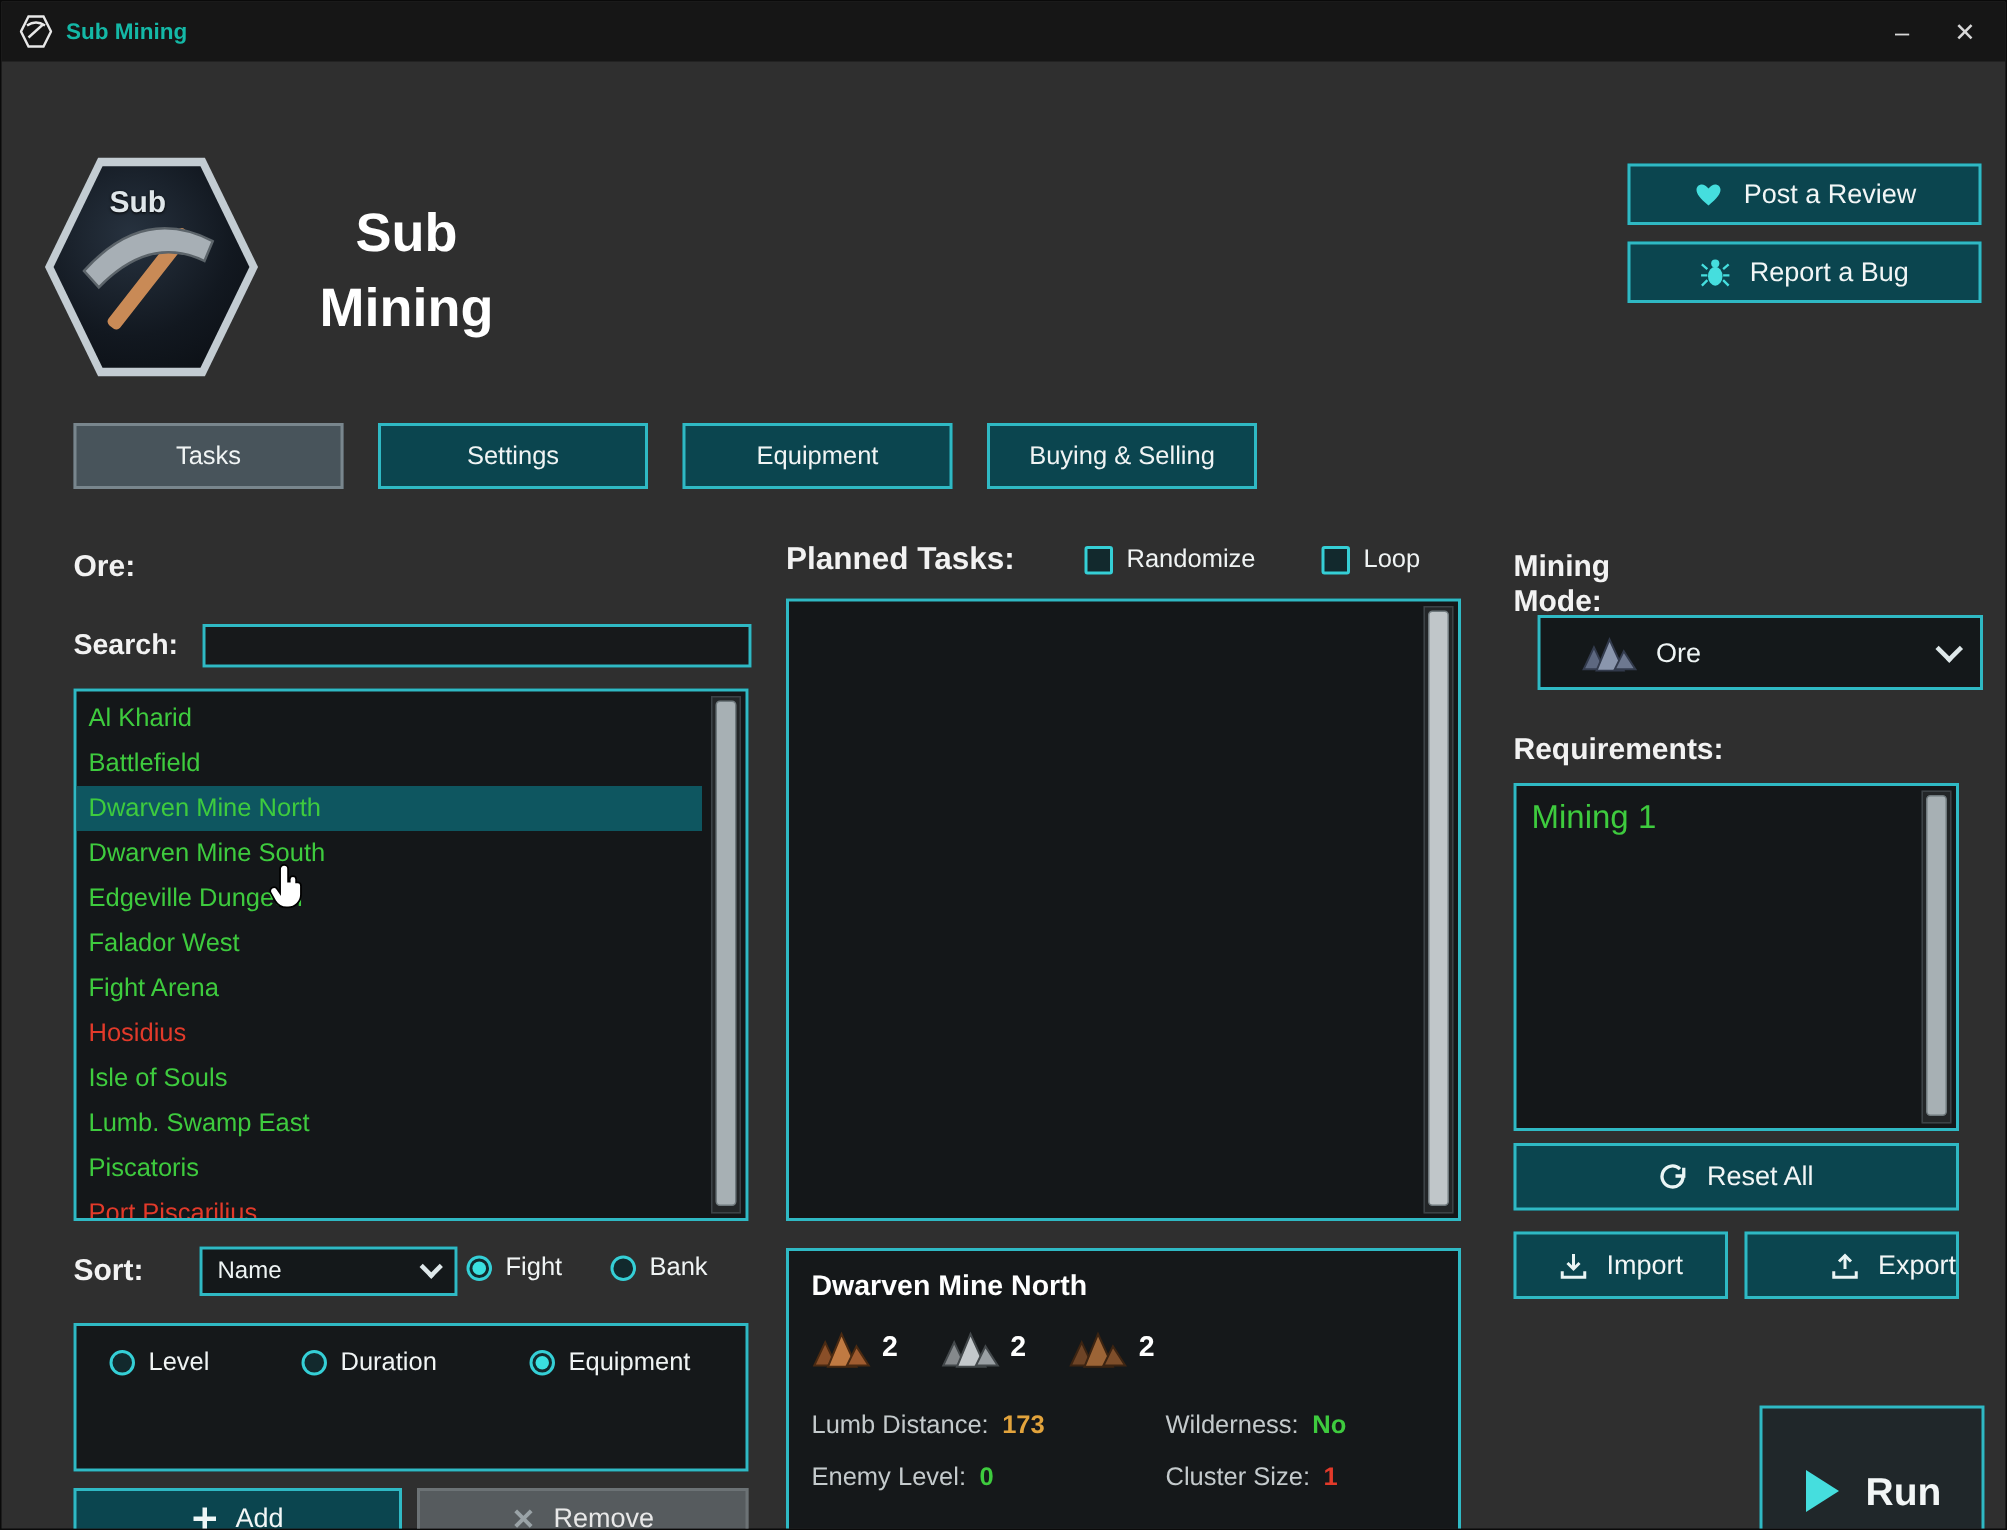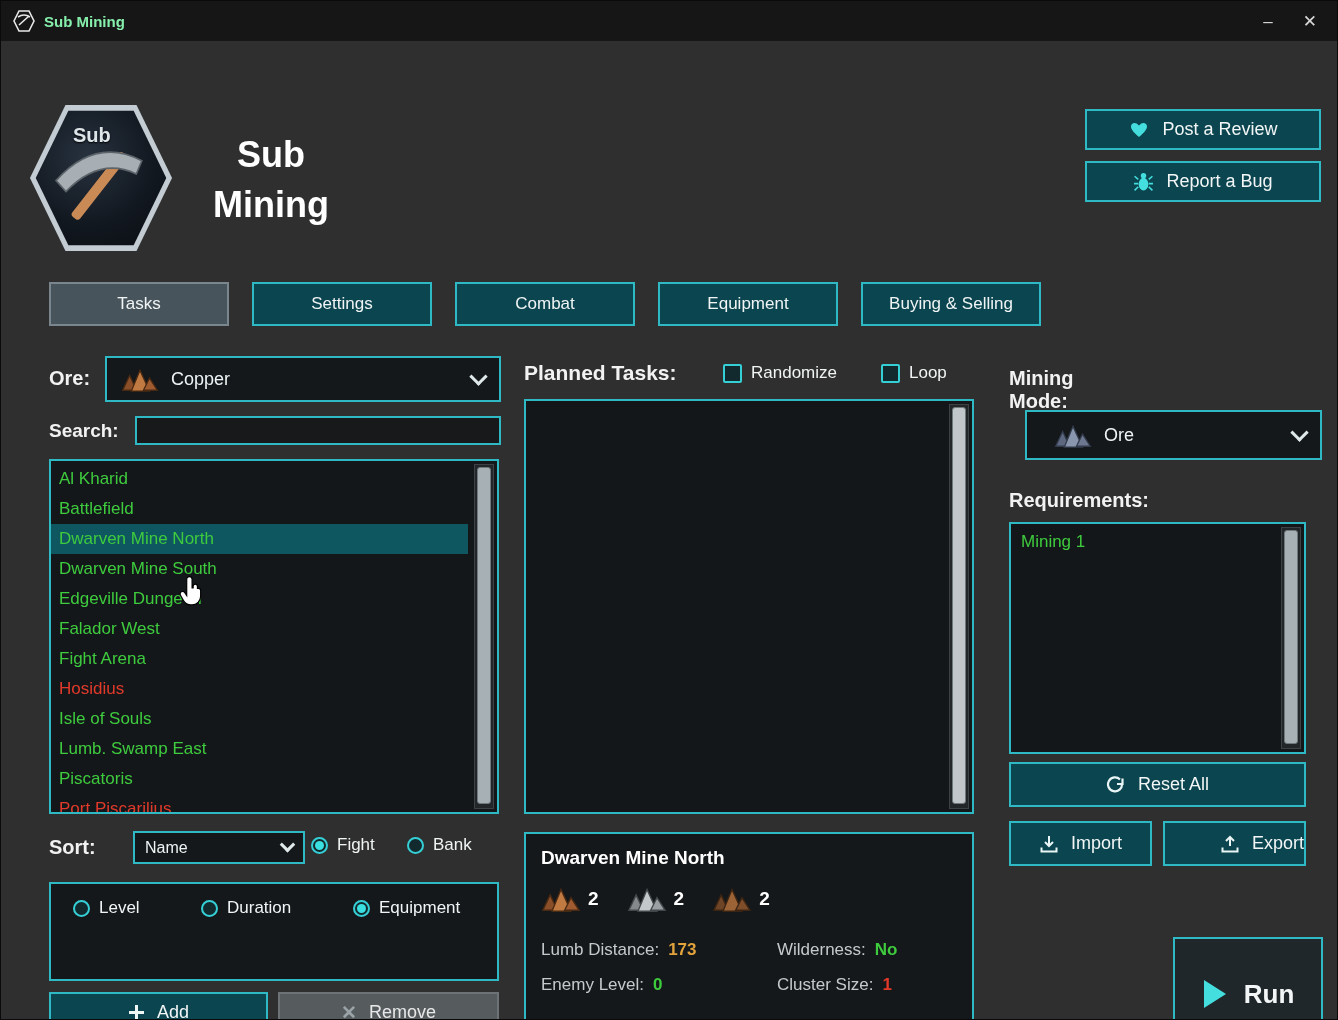--- a/index.html
+++ b/index.html
@@ -2,21 +2,21 @@
 <html><head>
 <meta charset="utf-8">
 <style>
   html,body{margin:0;padding:0;background:#1a1a1a;}
   body{font-family:"Liberation Sans", sans-serif;}
   .window{position:relative;width:1338px;height:1020px;background:#2f2f2f;border:1px solid #0a0a0a;box-sizing:border-box;overflow:hidden;}
   .abs{position:absolute;}
 
   
   .titlebar{position:absolute;top:0;left:0;right:0;height:40px;background:#161616;display:flex;align-items:center;padding:0 12px;box-sizing:border-box;}
-  .t-title{color:#86efac;font-weight:bold;font-size:15px;margin-left:9px;}
+  .t-title{color:#14b8a6;font-weight:bold;font-size:15px;margin-left:9px;}
   .tb-controls{margin-left:auto;display:flex;gap:30px;align-items:center;padding-right:8px;}
   .tb-btn{color:#d8d8d8;font-size:17px;line-height:17px;}
 
   .main{position:absolute;top:40px;left:0;width:1128px;height:980px;margin-top:43px;}
 
   
   .logo{width:148px;height:152px;}
   .hex{position:absolute;clip-path:polygon(26% 2%,74% 2%,98% 50%,74% 98%,26% 98%,2% 50%);}
   .hex-outer{inset:0;background:#c3ccd2;}
   .hex-inner{inset:6px;background:radial-gradient(circle at 40% 35%, #27323f 0%, #121820 55%, #090c10 100%);clip-path:polygon(26% 2%,74% 2%,98% 50%,74% 98%,26% 98%,2% 50%);}
@@ -59,21 +59,21 @@
 
   .panel{background:#15181a;border:2px solid #2fb9c4;box-sizing:border-box;}
   .panel-title{position:absolute;left:15px;top:13px;color:#ffffff;font-weight:bold;font-size:19px;}
   .ore-row{position:absolute;left:15px;top:50px;display:flex;align-items:center;gap:28px;}
   .ore-group{display:flex;align-items:center;gap:7px;}
   .ore-count{color:#ffffff;font-weight:bold;font-size:19px;}
   .stats{position:absolute;left:15px;top:106px;width:420px;display:grid;grid-template-columns:236px 1fr;row-gap:15px;}
   .stat-label{color:#c4cacc;font-size:17px;}
   .stat-value{font-weight:bold;font-size:17px;margin-left:9px;}
 
-  .req-item{padding:8px 10px;font-size:17px;}
+  .req-item{padding:8px 10px;font-size:22px;}
 
   .plus-icon line{stroke:#eef6f6;stroke-width:3;}
   .x-icon{color:#9aa3a7;font-size:19px;font-weight:bold;}
   .cursor{pointer-events:none;}
 </style>
 </head>
 <body>
 
 <div class="window">
 
@@ -126,40 +126,28 @@
     </div>
 
     <div class="abs tabs" style="left:48px;top:198px;">
       <div class="tab active">
           <span>Tasks</span>
         </div>
       <div class="tab">
           <span>Settings</span>
         </div>
       <div class="tab">
-          <span>Combat</span>
-        </div>
-      <div class="tab">
           <span>Equipment</span>
         </div>
       <div class="tab">
           <span>Buying &amp; Selling</span>
         </div>
     </div>
 
     <span class="abs lbl" style="left:48px;top:283px;">Ore:</span>
-    <div class="abs dropdown" style="left:104px;top:272px;width:396px;height:46px;">
-      <svg width="38" height="28" viewBox="0 0 44 32">
-        <polygon points="2,29 10,12 18,29" fill="#8a4f28" stroke="#4a2a12" stroke-width="1.5"></polygon>
-        <polygon points="12,30 22,6 33,30" fill="#c07a42" stroke="#4a2a12" stroke-width="1.5"></polygon>
-        <polygon points="26,29 33,15 42,29" fill="#a05c30" stroke="#4a2a12" stroke-width="1.5"></polygon>
-      </svg>
-      <span>Copper</span>
-      <span class="chev"></span>
-    </div>
 
     <span class="abs lbl lbl-sm" style="left:48px;top:336px;">Search:</span>
     <input class="abs input" style="left: 134px; top: 332px; width: 366px; height: 29px;" value="">
 
     <div class="abs listbox" style="left:48px;top:375px;width:450px;height:355px;">
       <div style="padding-top:3px;">
         <div class="loc-item" style="color: rgb(62, 203, 62);">Al Kharid</div>
         <div class="loc-item" style="color: rgb(62, 203, 62);">Battlefield</div>
         <div class="loc-item sel" style="color: rgb(62, 203, 62);">Dwarven Mine North</div>
         <div class="loc-item" style="color: rgb(62, 203, 62);">Dwarven Mine South</div>

